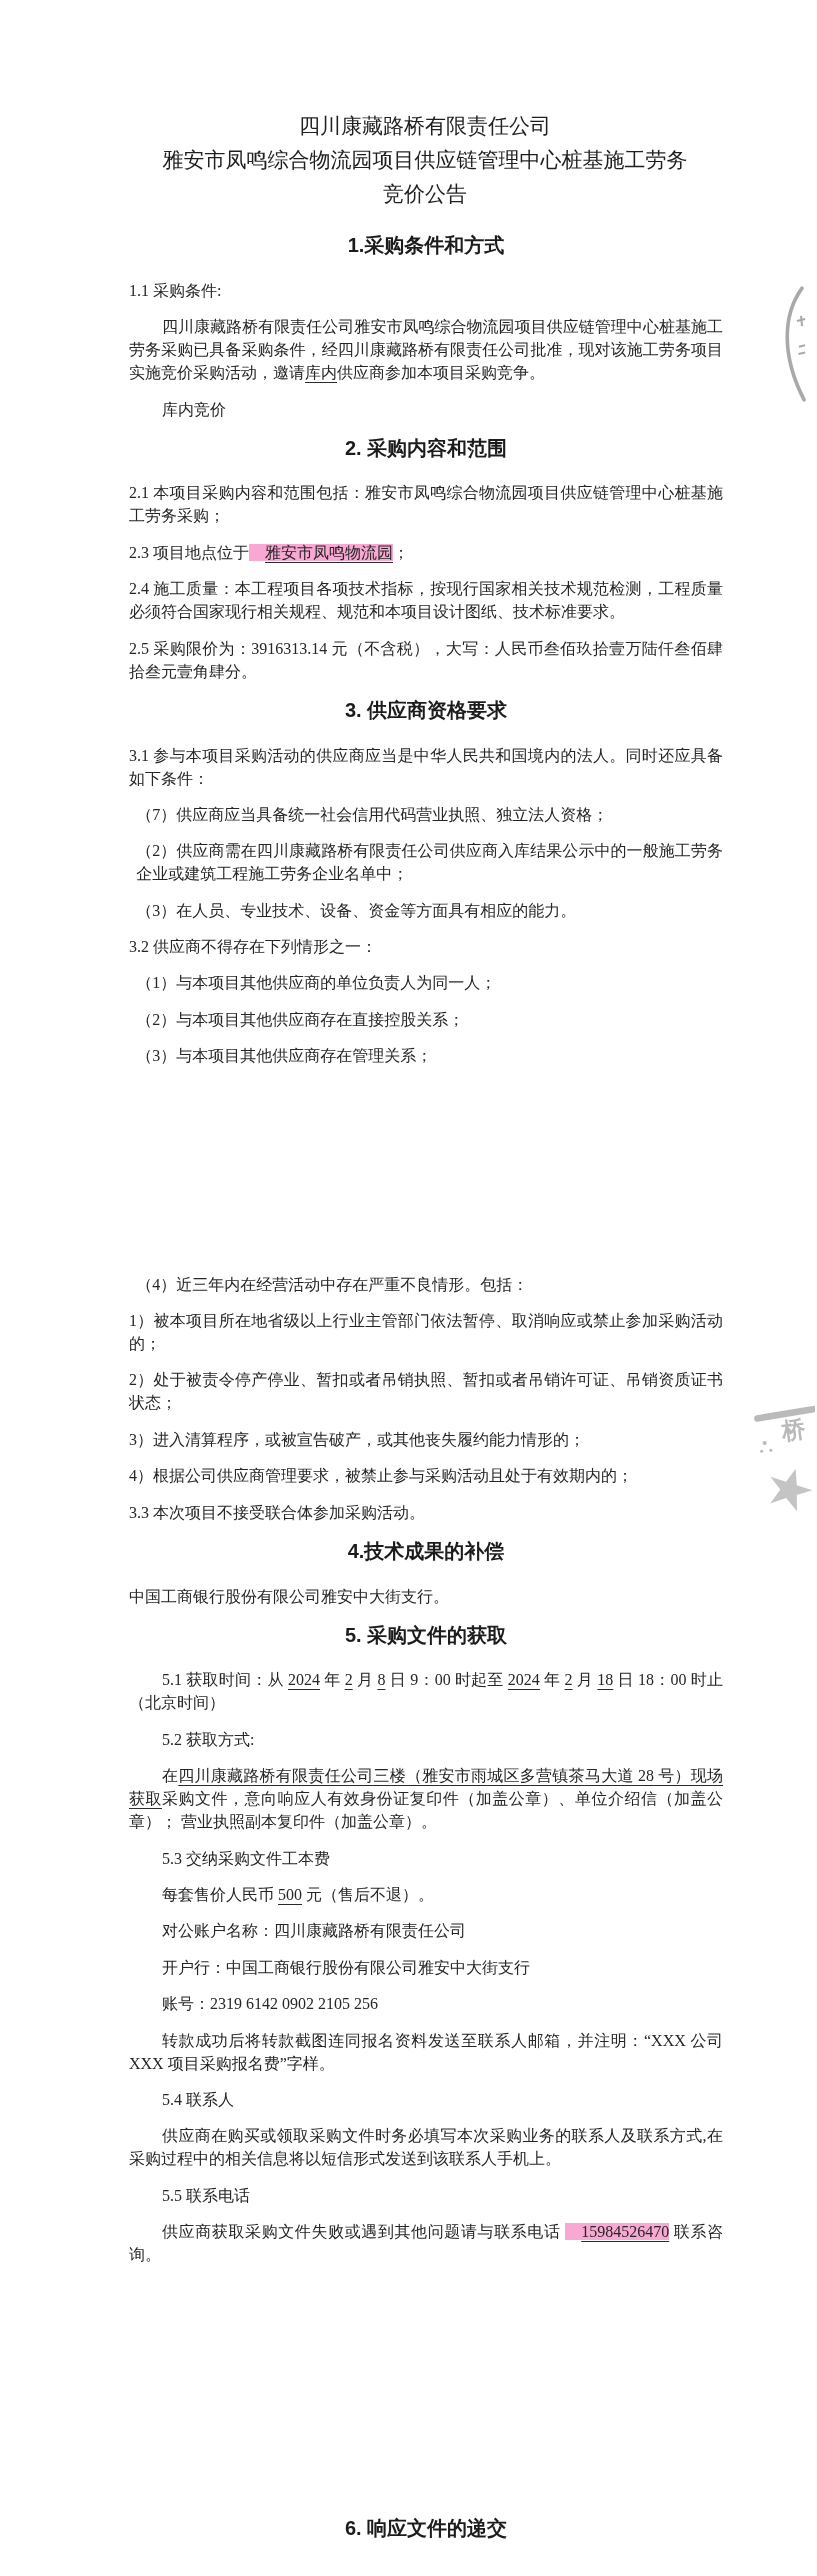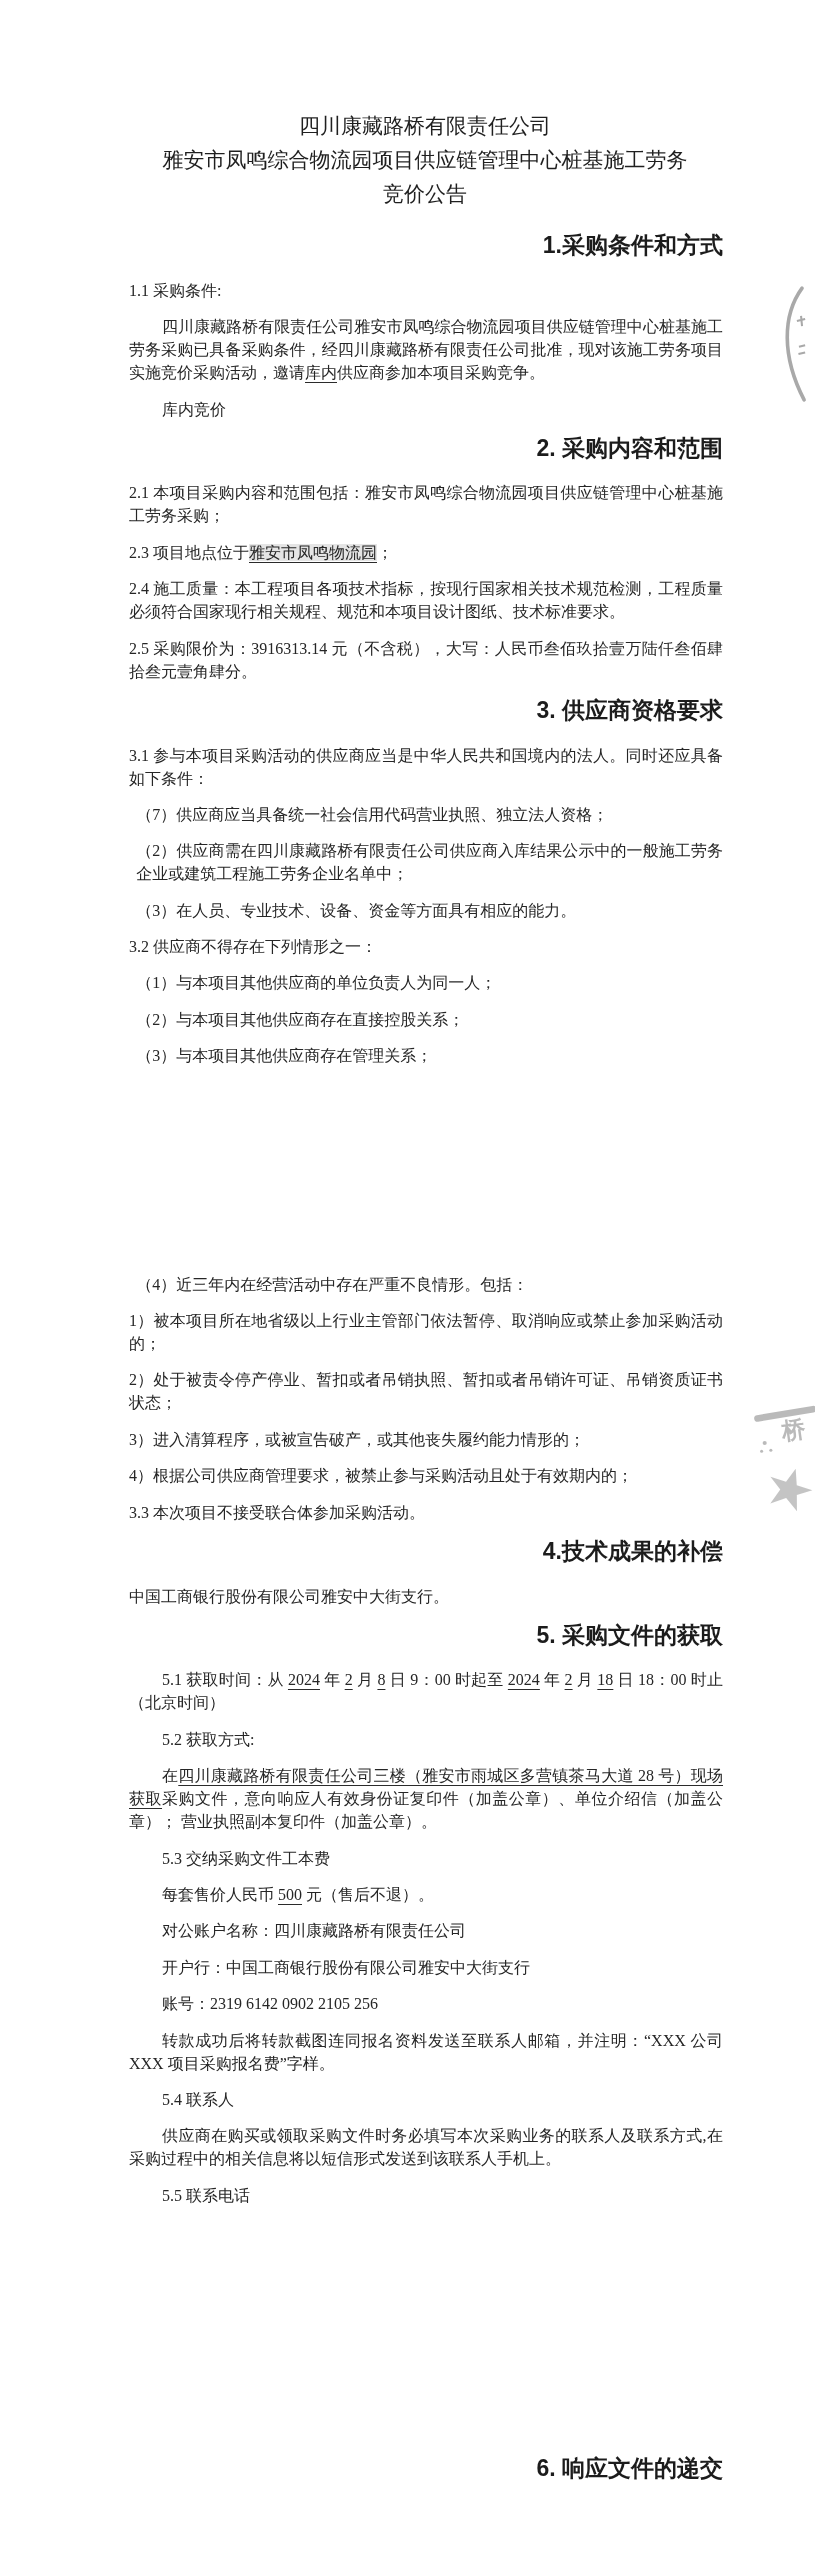--- a/index.html
+++ b/index.html
@@ -26,38 +26,38 @@
   .doc-body{
     position:absolute;
     left:129px; top:222px; width:594px;
     font-size:16px;
     line-height:23px;
     text-align:justify;
   }
   .doc-body h2{
     font-family:"Liberation Sans","DejaVu Sans",sans-serif;
     font-weight:700;
-    font-size:23px;
+    font-size:20px;
     line-height:29px;
     color:#1c1c1c;
     margin:9.3px 0 18.5px 0;
-    text-align:right;
+    text-align:center;
   }
   .doc-body p{
     margin:0 0 13.4px 0;
   }
   .doc-body p.ind{ text-indent:33px; }
   .doc-body p.ind05{ padding-left:7.2px; }
   .u{
     text-decoration:underline;
     text-decoration-thickness:1.3px;
     text-underline-offset:3.6px;
     text-decoration-color:#2b2b2b;
   }
-  .hl{ background:#e5e5e5; }
+  .hl{ background:#f9a8d4;padding-left:16px; }
   .spacer{ width:100%; }
   .stamp{ position:absolute; pointer-events:none; }
   .pen-mark{ left:767px; top:284px; opacity:0.75; }
   .grey-frag{ left:738px; top:1402px; opacity:0.6; }
 </style>
 </head>
 <body>
 
 <div class="page">
 
@@ -101,20 +101,21 @@
       <p class="ind"><span>在</span><span class="u">四川康藏路桥有限责任公司三楼（雅安市雨城区多营镇茶马大道 28 号）现场获取</span><span>采购文件，意向响应人有效身份证复印件（加盖公章）、单位介绍信（加盖公章）； 营业执照副本复印件（加盖公章）。</span></p>
       <p class="ind"><span>5.3 交纳采购文件工本费</span></p>
       <p class="ind"><span>每套售价人民币 </span><span class="u">500</span><span> 元（售后不退）。</span></p>
       <p class="ind"><span>对公账户名称：四川康藏路桥有限责任公司</span></p>
       <p class="ind"><span>开户行：中国工商银行股份有限公司雅安中大街支行</span></p>
       <p class="ind"><span>账号：2319 6142 0902 2105 256</span></p>
       <p class="ind"><span>转款成功后将转款截图连同报名资料发送至联系人邮箱，并注明：“XXX 公司 XXX 项目采购报名费”字样。</span></p>
       <p class="ind"><span>5.4 联系人</span></p>
       <p class="ind"><span>供应商在购买或领取采购文件时务必填写本次采购业务的联系人及联系方式,在采购过程中的相关信息将以短信形式发送到该联系人手机上。</span></p>
       <p class="ind"><span>5.5 联系电话</span></p>
+      <p class="ind"><span>供应商获取采购文件失败或遇到其他问题请与联系电话 </span><span class="u hl">15984526470</span><span> 联系咨询。</span></p>
       <div class="spacer" style="height: 225px;"></div>
       <h2><span>6. 响应文件的递交</span></h2>
     </div>
 
   <svg class="stamp pen-mark" width="49" height="121" viewBox="0 0 95 235">
     <path d="M 68,8 C 30,60 28,140 72,225" fill="none" stroke="#8d8d8d" stroke-width="7" stroke-linecap="round"></path>
     <path d="M 58,72 l 16,-4 M 66,62 l 2,20" fill="none" stroke="#8d8d8d" stroke-width="4"></path>
     <path d="M 62,122 l 12,-3 M 61,136 l 13,-3" fill="none" stroke="#8d8d8d" stroke-width="4"></path>
   </svg>
 

